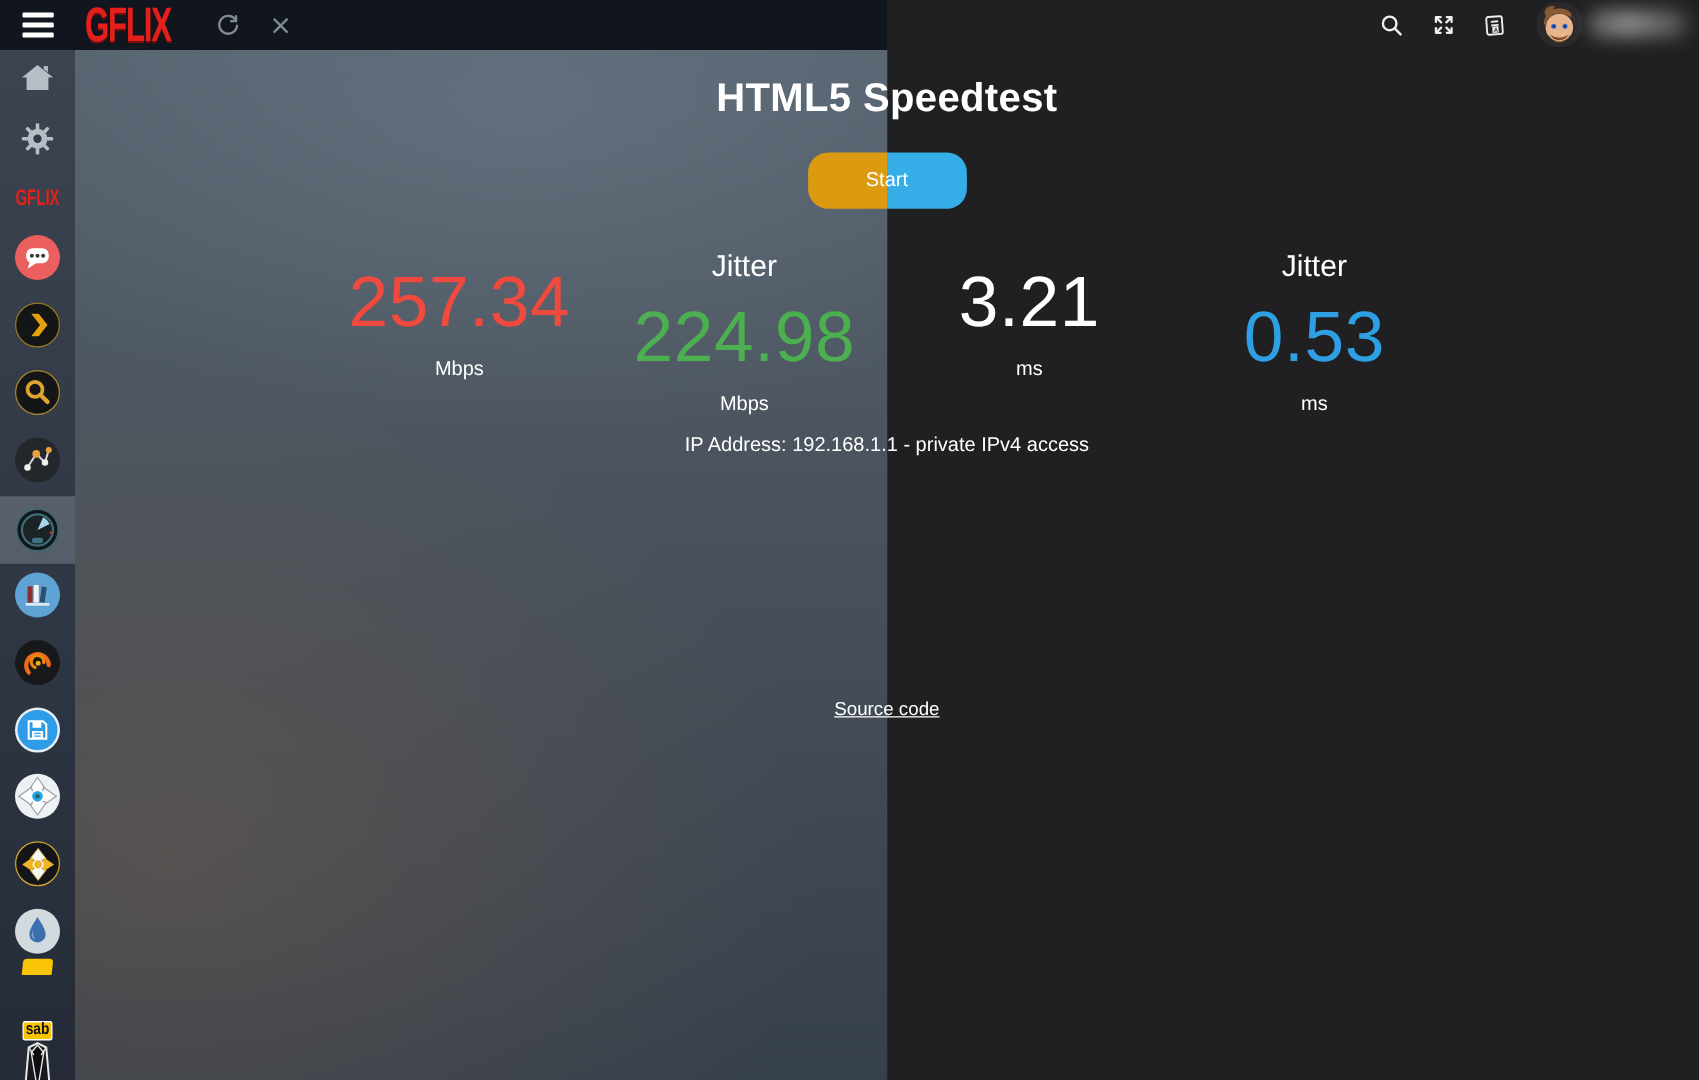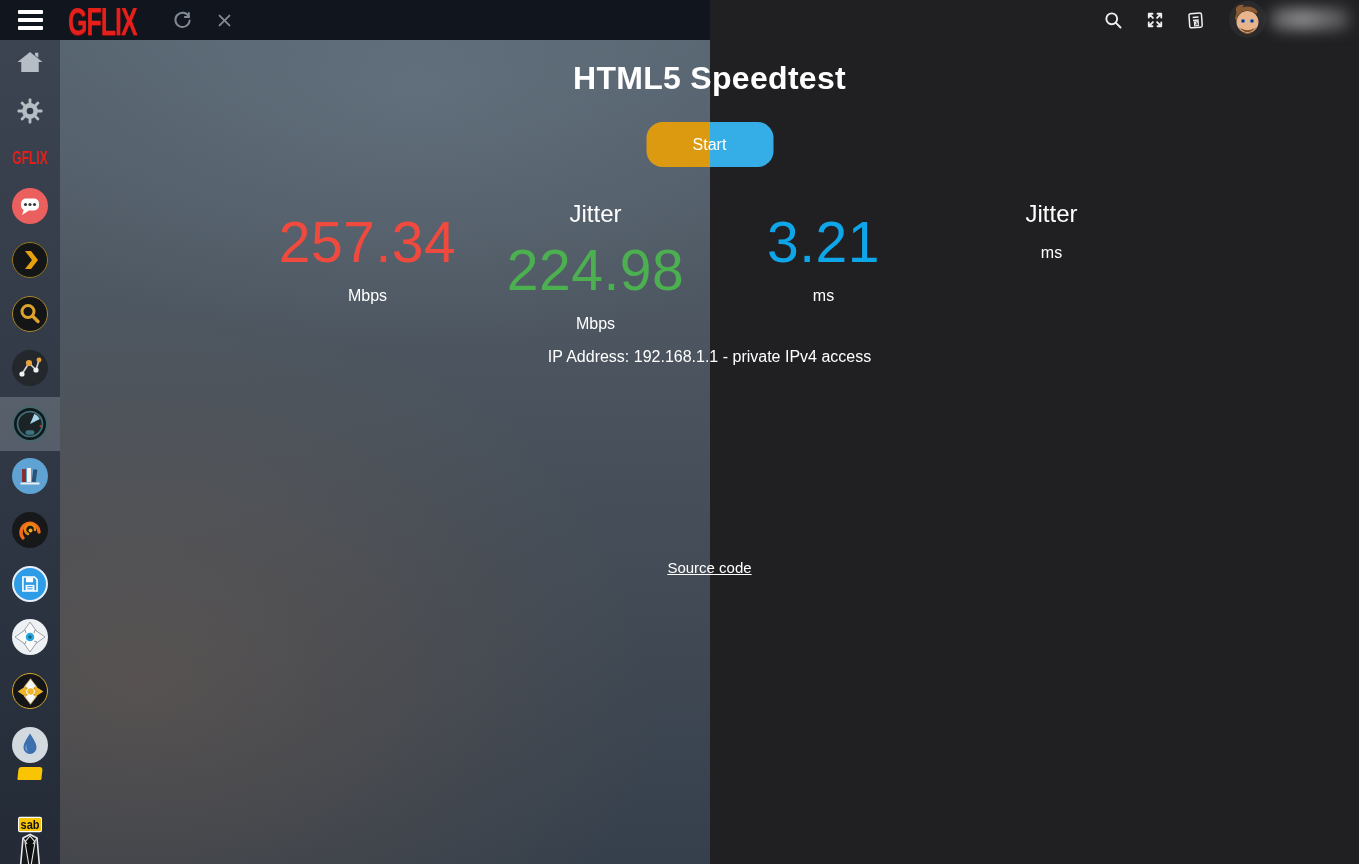--- a/index.html
+++ b/index.html
@@ -322,25 +322,26 @@
       <div class="metric">
         <div class="metric-value" style="color: rgb(240, 74, 62);">257.34</div>
         <div class="metric-unit">Mbps</div>
       </div>
       <div class="metric">
         <div class="metric-label">Jitter</div>
         <div class="metric-value" style="color: rgb(76, 175, 80);">224.98</div>
         <div class="metric-unit">Mbps</div>
       </div>
       <div class="metric">
-        <div class="metric-value" style="color: #0ea5e9;">3.21</div>
+        <div class="metric-value" style="color: #ffffff;">3.21</div>
         <div class="metric-unit">ms</div>
       </div>
       <div class="metric">
         <div class="metric-label">Jitter</div>
+        <div class="metric-value" style="color: rgb(47, 159, 227);">0.53</div>
         <div class="metric-unit">ms</div>
       </div>
     </div>
 
     <div class="ip-line">IP Address: 192.168.1.1 - private IPv4 access</div>
 
     <div class="src-link">
       <a>Source code</a>
     </div>
   </div>

